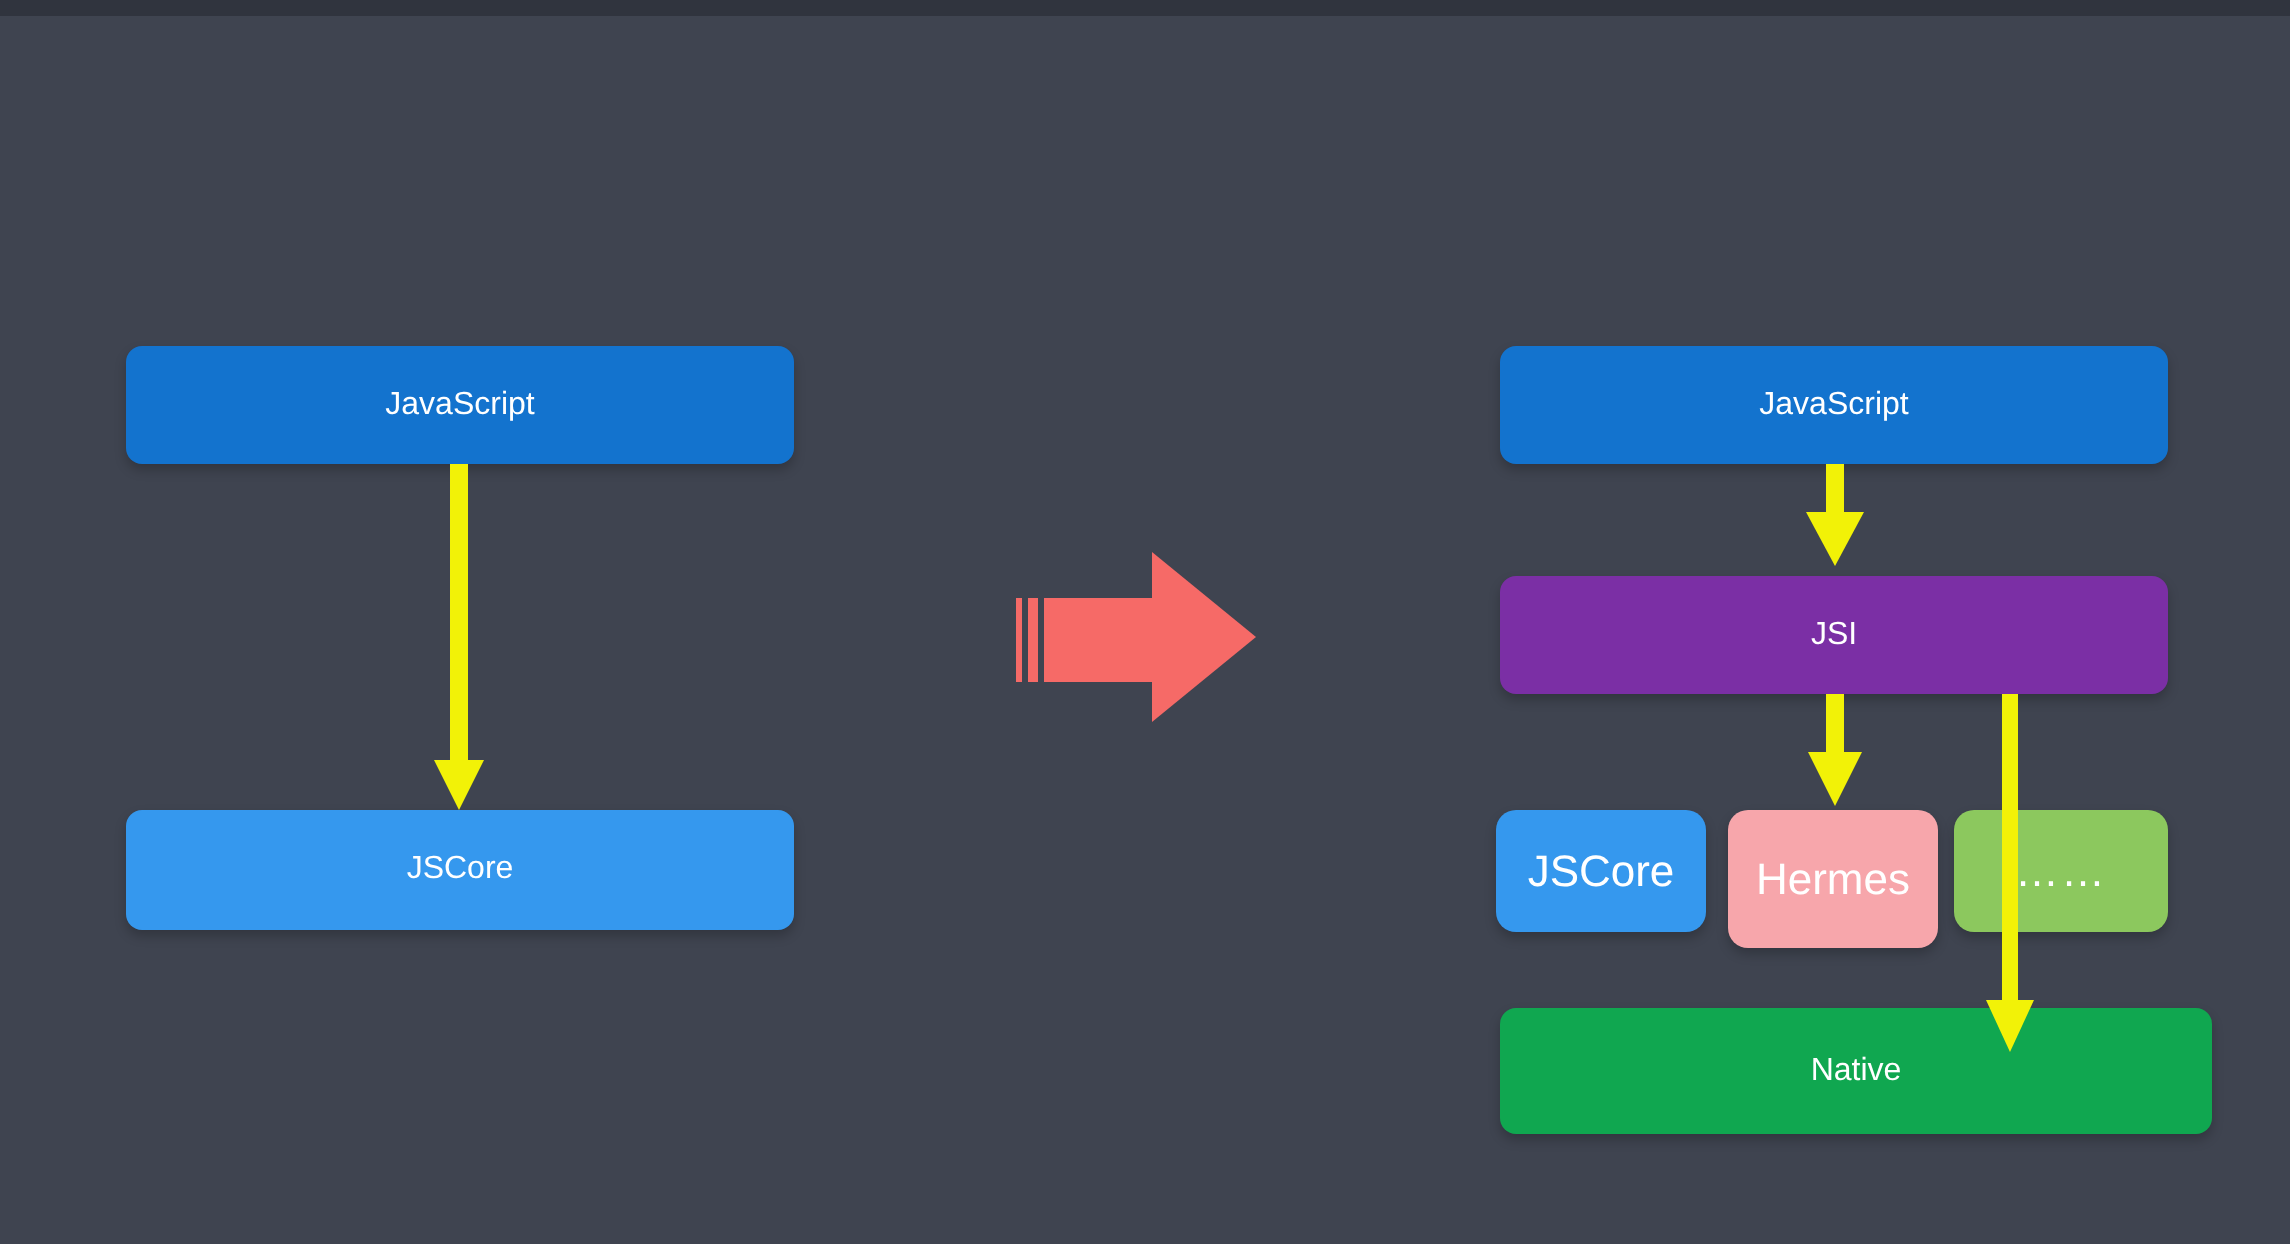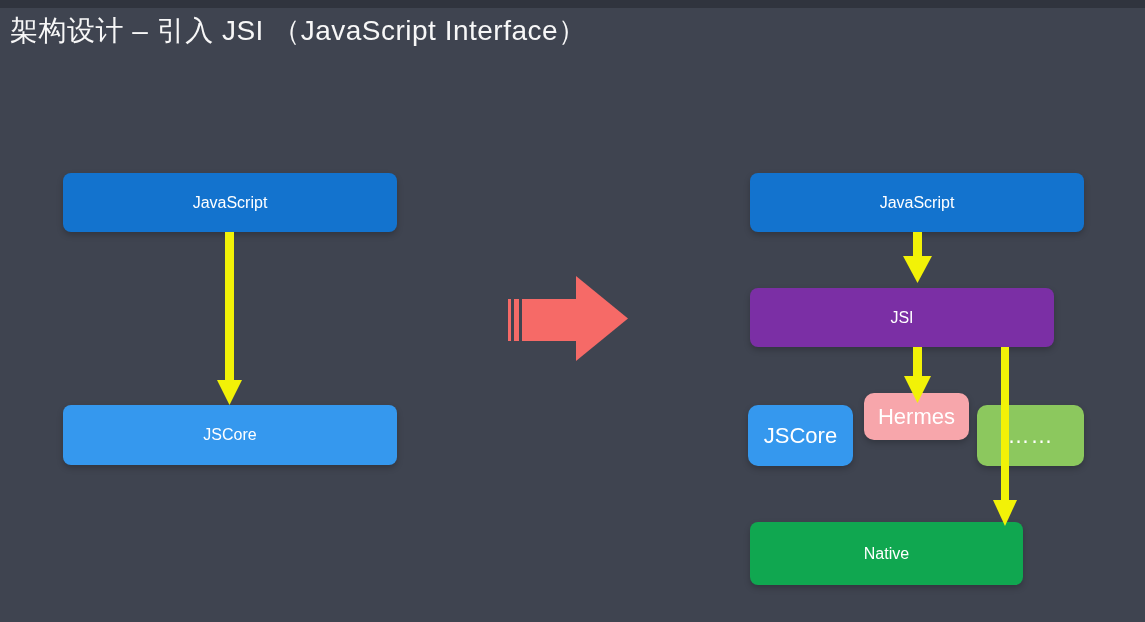--- a/index.html
+++ b/index.html
@@ -42,26 +42,26 @@
   }
   .node.small {
     border-radius: 10px;
     font-size: 22px;
   }
 
   
   .js-before   { left: 63px;  top: 173px; width: 334px; height: 59px; }
   .jscore-before { left: 63px; top: 405px; width: 334px; height: 60px; }
   .js-after    { left: 750px; top: 173px; width: 334px; height: 59px; }
-  .jsi-box     { left: 750px; top: 288px; width: 304px; height: 59px; }
-  .native-box  { left: 750px; top: 522px; width: 273px; height: 63px; }
+  .jsi-box     { left: 750px; top: 288px; width: 334px; height: 59px; }
+  .native-box  { left: 750px; top: 504px; width: 356px; height: 63px; }
 
   
   .jscore-after { left: 748px; top: 405px; width: 105px; height: 61px; }
-  .hermes-box   { left: 864px; top: 393px; width: 105px; height: 47px; }
+  .hermes-box   { left: 864px; top: 405px; width: 105px; height: 69px; }
   .others-box   { left: 977px; top: 405px; width: 107px; height: 61px; letter-spacing: 1px; }
 
   
   .arrow-part { position: absolute; z-index: 5; }
   .head-down  { clip-path: polygon(0 0, 100% 0, 50% 100%); }
   .head-right { clip-path: polygon(0 0, 100% 50%, 0 100%); }
 
   
   .a1-shaft { left: 225px; top: 232px; width: 9px;  height: 150px; }
   .a1-head  { left: 217px; top: 380px; width: 25px; height: 25px; }
@@ -84,21 +84,20 @@
   .a4-shaft { left: 1001px; top: 347px; width: 8px;  height: 155px; }
   .a4-head  { left: 993px;  top: 500px; width: 24px; height: 26px; }
 </style>
 </head>
 <body>
 
 <div class="canvas" style="background-color: rgb(63, 68, 80);">
 
   <div class="top-strip" style="background-color: rgb(48, 52, 62);"></div>
 
-  <div class="slide-title">架构设计 – 引入 JSI （JavaScript Interface）</div>
 
   <div class="node js-before" style="background-color: rgb(19, 115, 206);">JavaScript</div>
 
   <div class="arrow-part a1-shaft" style="background-color: rgb(242, 242, 7);"></div>
   <div class="arrow-part head-down a1-head" style="background-color: rgb(242, 242, 7);"></div>
 
   <div class="node jscore-before" style="background-color: rgb(53, 152, 238);">JSCore</div>
 
   <div class="arrow-part red-stripe1" style="background-color: rgb(246, 106, 103);"></div>
   <div class="arrow-part red-stripe2" style="background-color: rgb(246, 106, 103);"></div>

